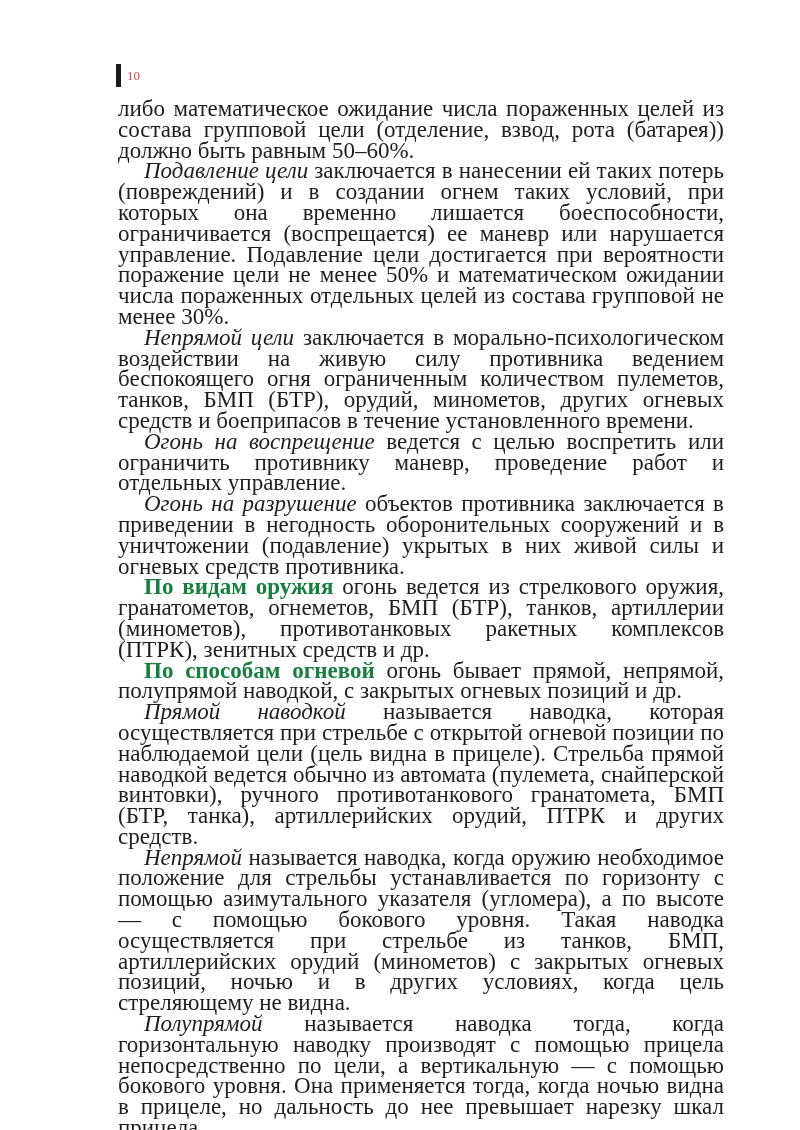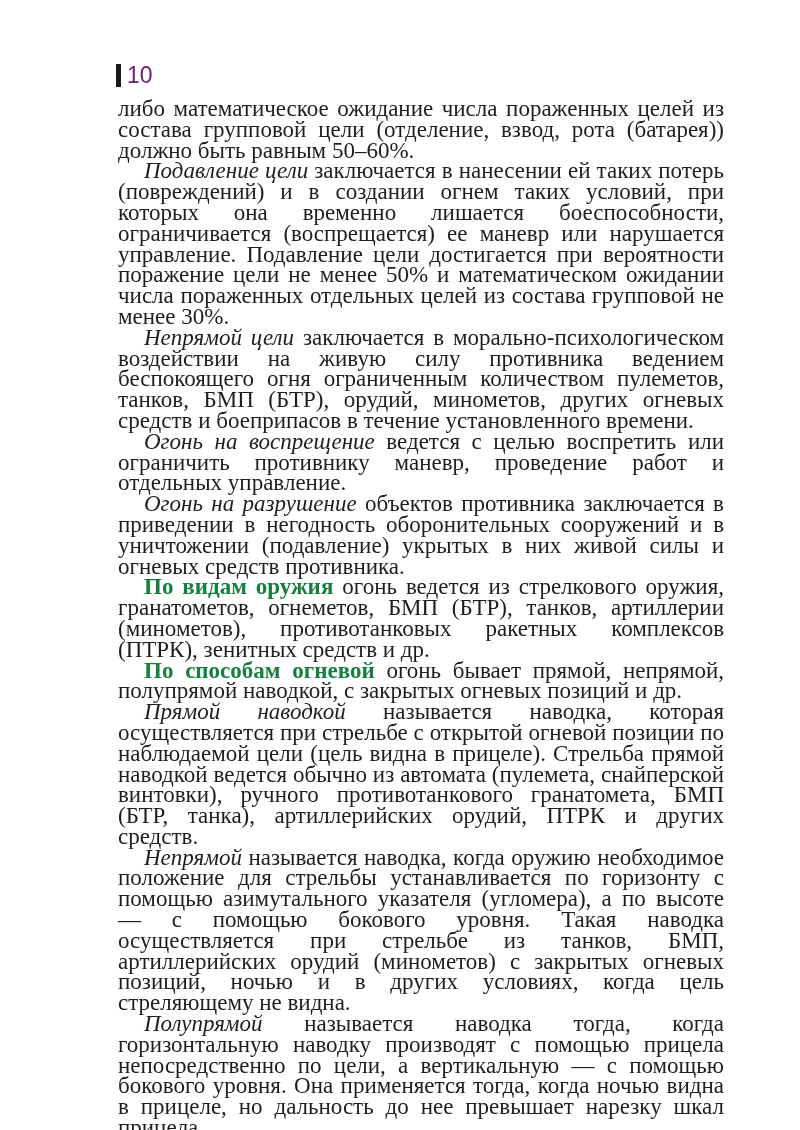--- a/index.html
+++ b/index.html
@@ -1,20 +1,20 @@
 <!DOCTYPE html>
 <html><head>
   <meta charset="utf-8">
   <style>
     html, body { margin: 0; padding: 0; background: #ffffff; }
     body { width: 800px; height: 1130px; position: relative; overflow: hidden; }
     .page { position: absolute; left: 0; top: 0; width: 800px; height: 1130px; background: #ffffff; }
     .page-number { position: absolute; left: 116px; top: 64px; display: flex; align-items: center; gap: 6px; }
     .page-number .bar { width: 5px; height: 23px; background: #1a1a1a; display: inline-block; }
-    .page-number .num { font-family: Liberation Sans, sans-serif; font-size: 23px; color: #701a75; line-height: 23px; }
+    .page-number .num { font-family: Liberation Serif, serif; font-size: 13px; color: #ef4444; line-height: 23px; }
     .text { position: absolute; left: 118px; top: 99px; width: 606px;
       font-family: "Liberation Serif", "DejaVu Serif", serif; font-size: 23px; line-height: 20.8px; color: #1e1e1e;
       text-align: justify; }
     .text p { margin: 0; text-indent: 26px; }
     .text p.cont { text-indent: 0; }
     .text em { font-style: italic; margin-top: 23px; }
     .text .green { color: #15803d; font-weight: bold; }
   </style>
 </head>
 <body>

